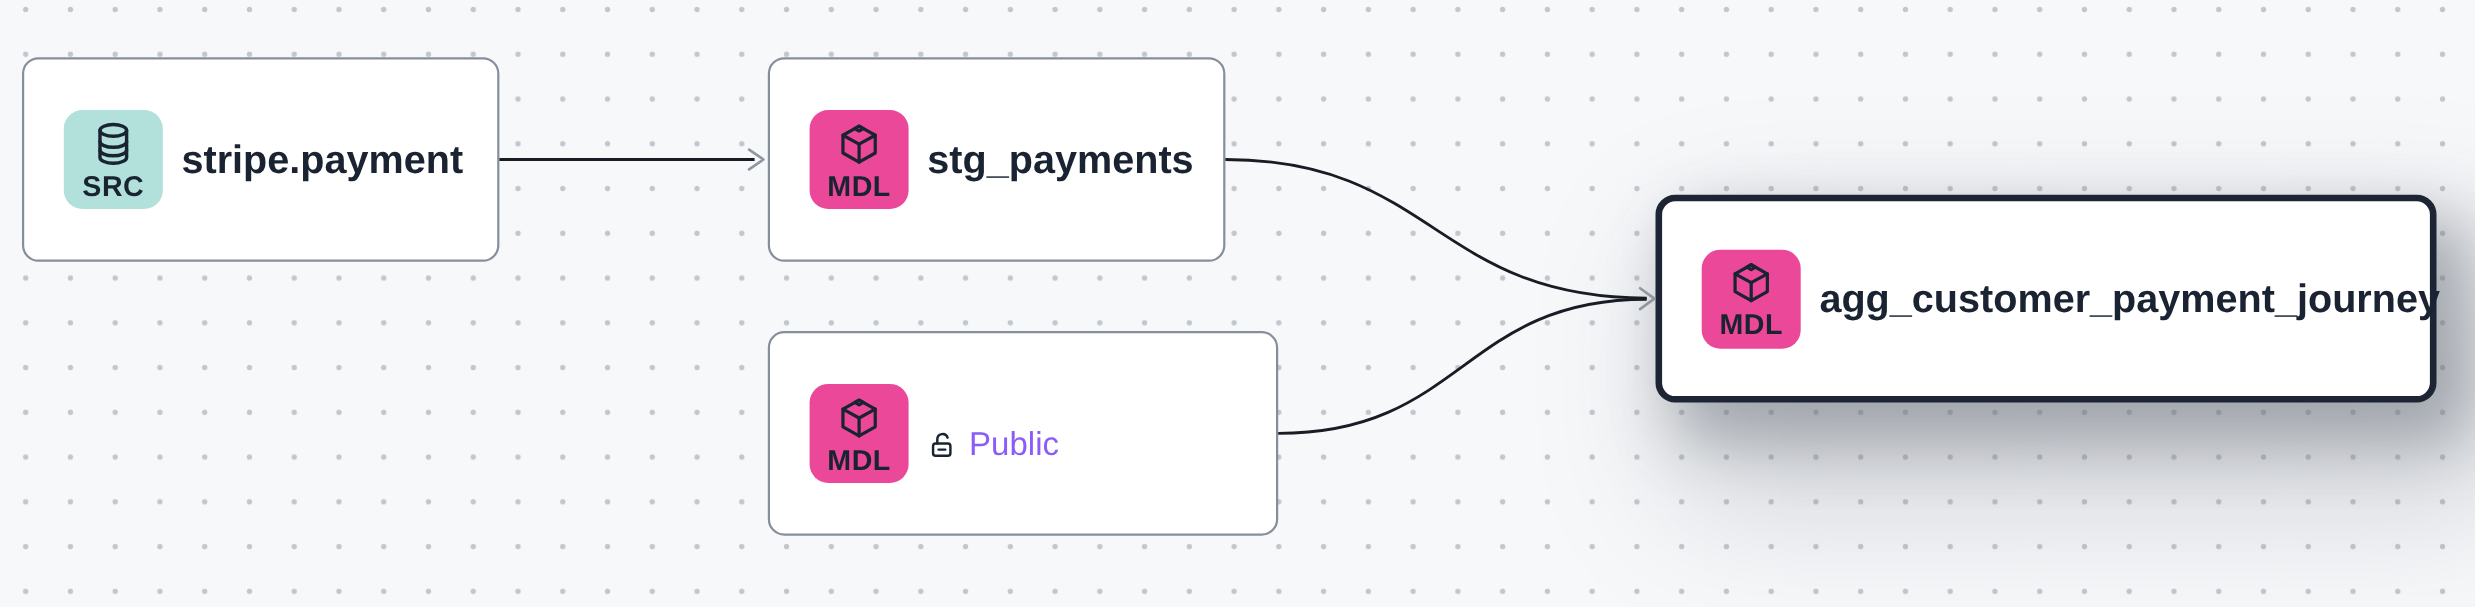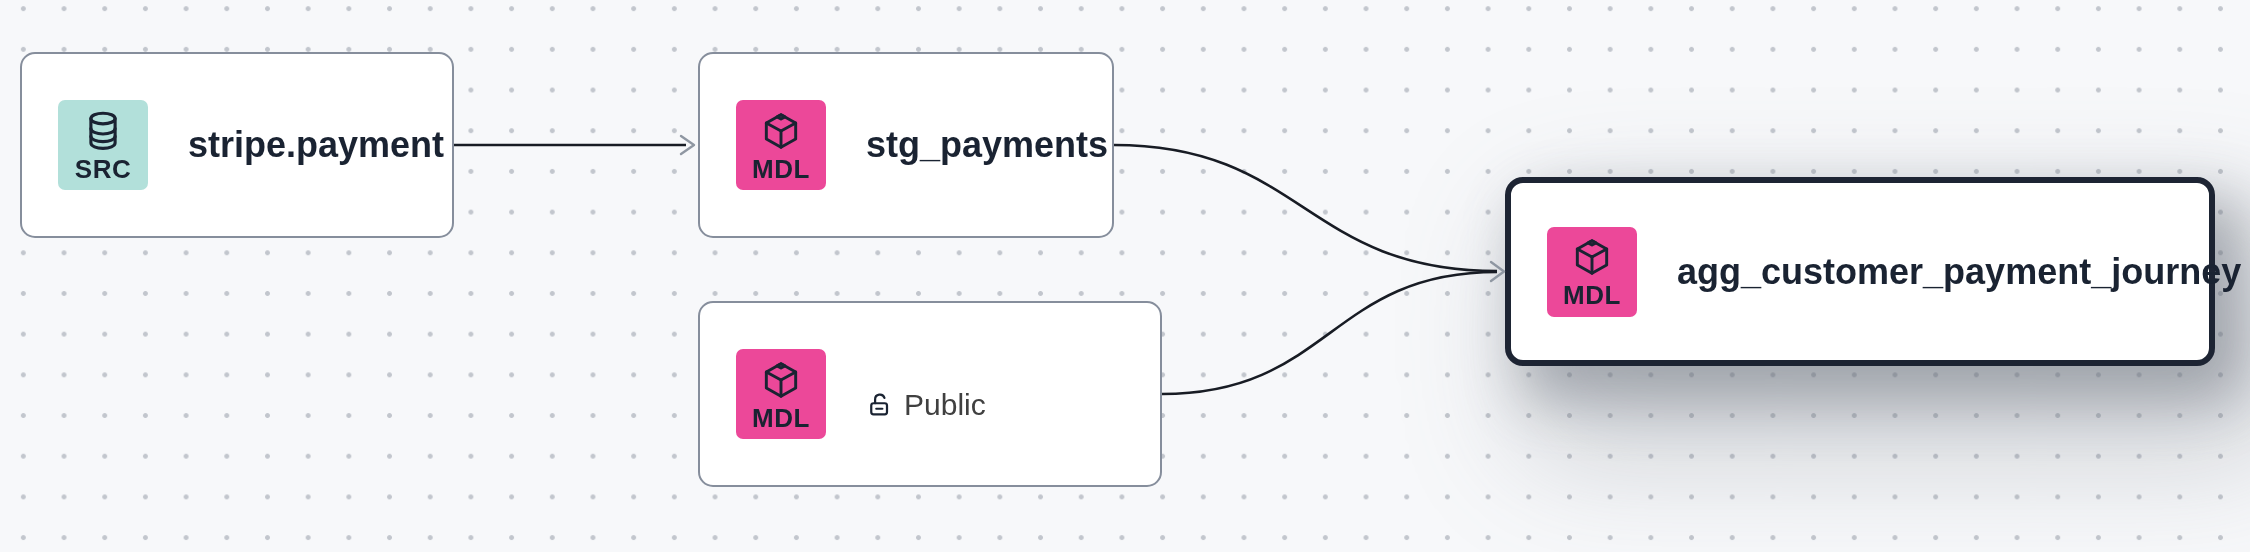--- a/index.html
+++ b/index.html
@@ -18,38 +18,38 @@
     position:absolute;display:flex;align-items:center;box-sizing:border-box;
     background:#ffffff;border:2px solid #868e9c;border-radius:15px;
     padding:0 30px 0 36px;
   }
   .node.selected{
     border:6px solid #1d2433;border-radius:18px;
     box-shadow:22px 28px 55px 6px rgba(100,106,118,0.45),
                44px 64px 120px 28px rgba(116,122,134,0.30);
   }
   .badge{
-    width:90px;height:90px;border-radius:7px;flex:0 0 auto;
+    width:90px;height:90px;border-radius:17px;flex:0 0 auto;
     display:flex;flex-direction:column;align-items:center;justify-content:center;
-    margin-right:40px;
+    margin-right:17px;
   }
   .badge-src{background:#b2e0da;}
   .badge-mdl{background:#ec4899;text-align:right;}
   .badge svg{width:44px;height:44px;display:block;}
   .badge-label{
     font-size:26px;line-height:1;font-weight:600;color:#1a2332;
     margin-top:3px;letter-spacing:0.5px;
   }
   .node-text{display:flex;flex-direction:column;justify-content:center;min-width:0;}
   .node-title{
     font-size:36px;font-weight:600;color:#1a2332;white-space:nowrap;line-height:1.2;
   }
   .node-subtitle{
     display:flex;align-items:center;gap:10px;margin-top:21px;
-    font-size:30px;font-weight:400;color:#404040;line-height:1.1;
+    font-size:30px;font-weight:400;color:#8b5cf6;line-height:1.1;
   }
   .node-subtitle svg{width:28px;height:28px;display:block;}
   
   #node-stripe-payment{left:20px;top:52px;width:434px;height:186px;}
   #node-stg-payments{left:698px;top:52px;width:416px;height:186px;}
   #node-fct-orders{left:698px;top:301px;width:464px;height:186px;}
   #node-agg{left:1505px;top:177px;width:710px;height:189px;}
 </style>
 </head>
 <body>

